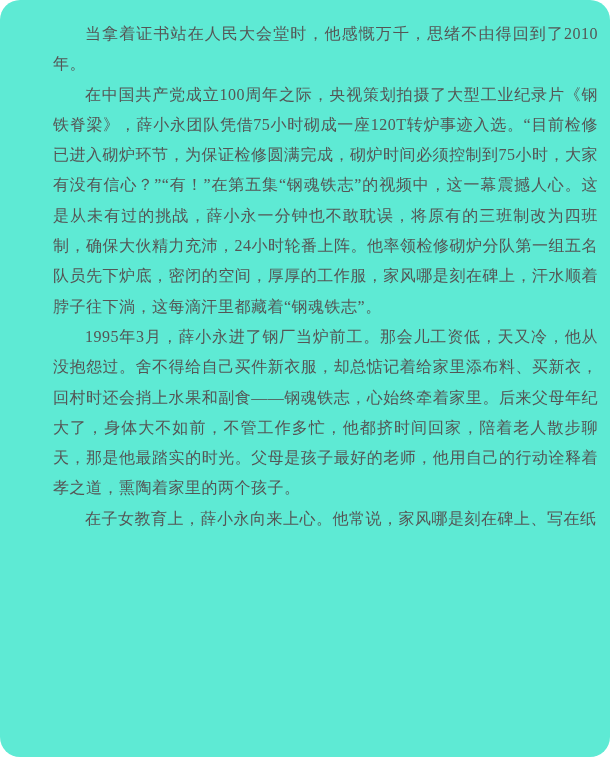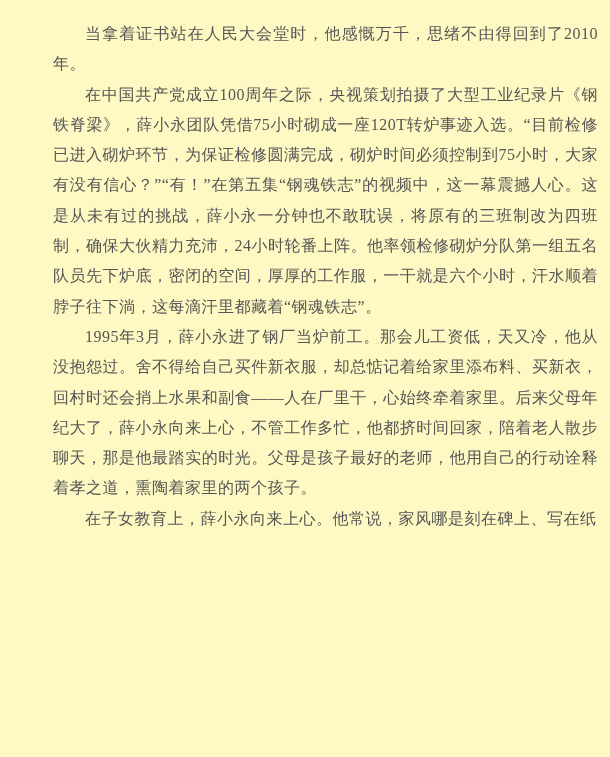--- a/index.html
+++ b/index.html
@@ -10,37 +10,38 @@
   body {
     width: 610px;
     height: 757px;
     overflow: hidden;
   }
   .page {
     box-sizing: border-box;
     width: 610px;
     height: 757px;
     padding: 19px 28px 0 53px;
-    background: #fef9c3;
+    background: #5eead4;
+    border-radius: 20px;
   }
   .para {
     width: 545px;
     margin: 0;
     font-family: "Liberation Serif", "DejaVu Serif", serif;
     font-size: 16px;
     line-height: 30.3px;
     letter-spacing: 0.5px;
     color: #555555;
     text-align: justify;
     text-indent: 2em;
     line-break: strict;
     word-break: normal;
   }
 </style>
 </head>
 <body>
 
 <div class="page">
   <p class="para">当拿着证书站在人民大会堂时，他感慨万千，思绪不由得回到了2010年。</p>
-  <p class="para">在中国共产党成立100周年之际，央视策划拍摄了大型工业纪录片《钢铁脊梁》，薛小永团队凭借75小时砌成一座120T转炉事迹入选。“目前检修已进入砌炉环节，为保证检修圆满完成，砌炉时间必须控制到75小时，大家有没有信心？”“有！”在第五集“钢魂铁志”的视频中，这一幕震撼人心。这是从未有过的挑战，薛小永一分钟也不敢耽误，将原有的三班制改为四班制，确保大伙精力充沛，24小时轮番上阵。他率领检修砌炉分队第一组五名队员先下炉底，密闭的空间，厚厚的工作服，一干就是六个小时，汗水顺着脖子往下淌，这每滴汗里都藏着“钢魂铁志”。</p>
-  <p class="para">1995年3月，薛小永进了钢厂当炉前工。那会儿工资低，天又冷，他从没抱怨过。舍不得给自己买件新衣服，却总惦记着给家里添布料、买新衣，回村时还会捎上水果和副食——人在厂里干，心始终牵着家里。后来父母年纪大了，薛小永向来上心，不管工作多忙，他都挤时间回家，陪着老人散步聊天，那是他最踏实的时光。父母是孩子最好的老师，他用自己的行动诠释着孝之道，熏陶着家里的两个孩子。</p>
+  <p class="para">在中国共产党成立100周年之际，央视策划拍摄了大型工业纪录片《钢铁脊梁》，薛小永团队凭借75小时砌成一座120T转炉事迹入选。“目前检修已进入砌炉环节，为保证检修圆满完成，砌炉时间必须控制到75小时，大家有没有信心？”“有！”在第五集“钢魂铁志”的视频中，这一幕震撼人心。这是从未有过的挑战，薛小永一分钟也不敢耽误，将原有的三班制改为四班制，确保大伙精力充沛，24小时轮番上阵。他率领检修砌炉分队第一组五名队员先下炉底，密闭的空间，厚厚的工作服，家风哪是刻在碑上，汗水顺着脖子往下淌，这每滴汗里都藏着“钢魂铁志”。</p>
+  <p class="para">1995年3月，薛小永进了钢厂当炉前工。那会儿工资低，天又冷，他从没抱怨过。舍不得给自己买件新衣服，却总惦记着给家里添布料、买新衣，回村时还会捎上水果和副食——钢魂铁志，心始终牵着家里。后来父母年纪大了，身体大不如前，不管工作多忙，他都挤时间回家，陪着老人散步聊天，那是他最踏实的时光。父母是孩子最好的老师，他用自己的行动诠释着孝之道，熏陶着家里的两个孩子。</p>
   <p class="para">在子女教育上，薛小永向来上心。他常说，家风哪是刻在碑上、写在纸</p>
 </div>
 
 </body></html>

